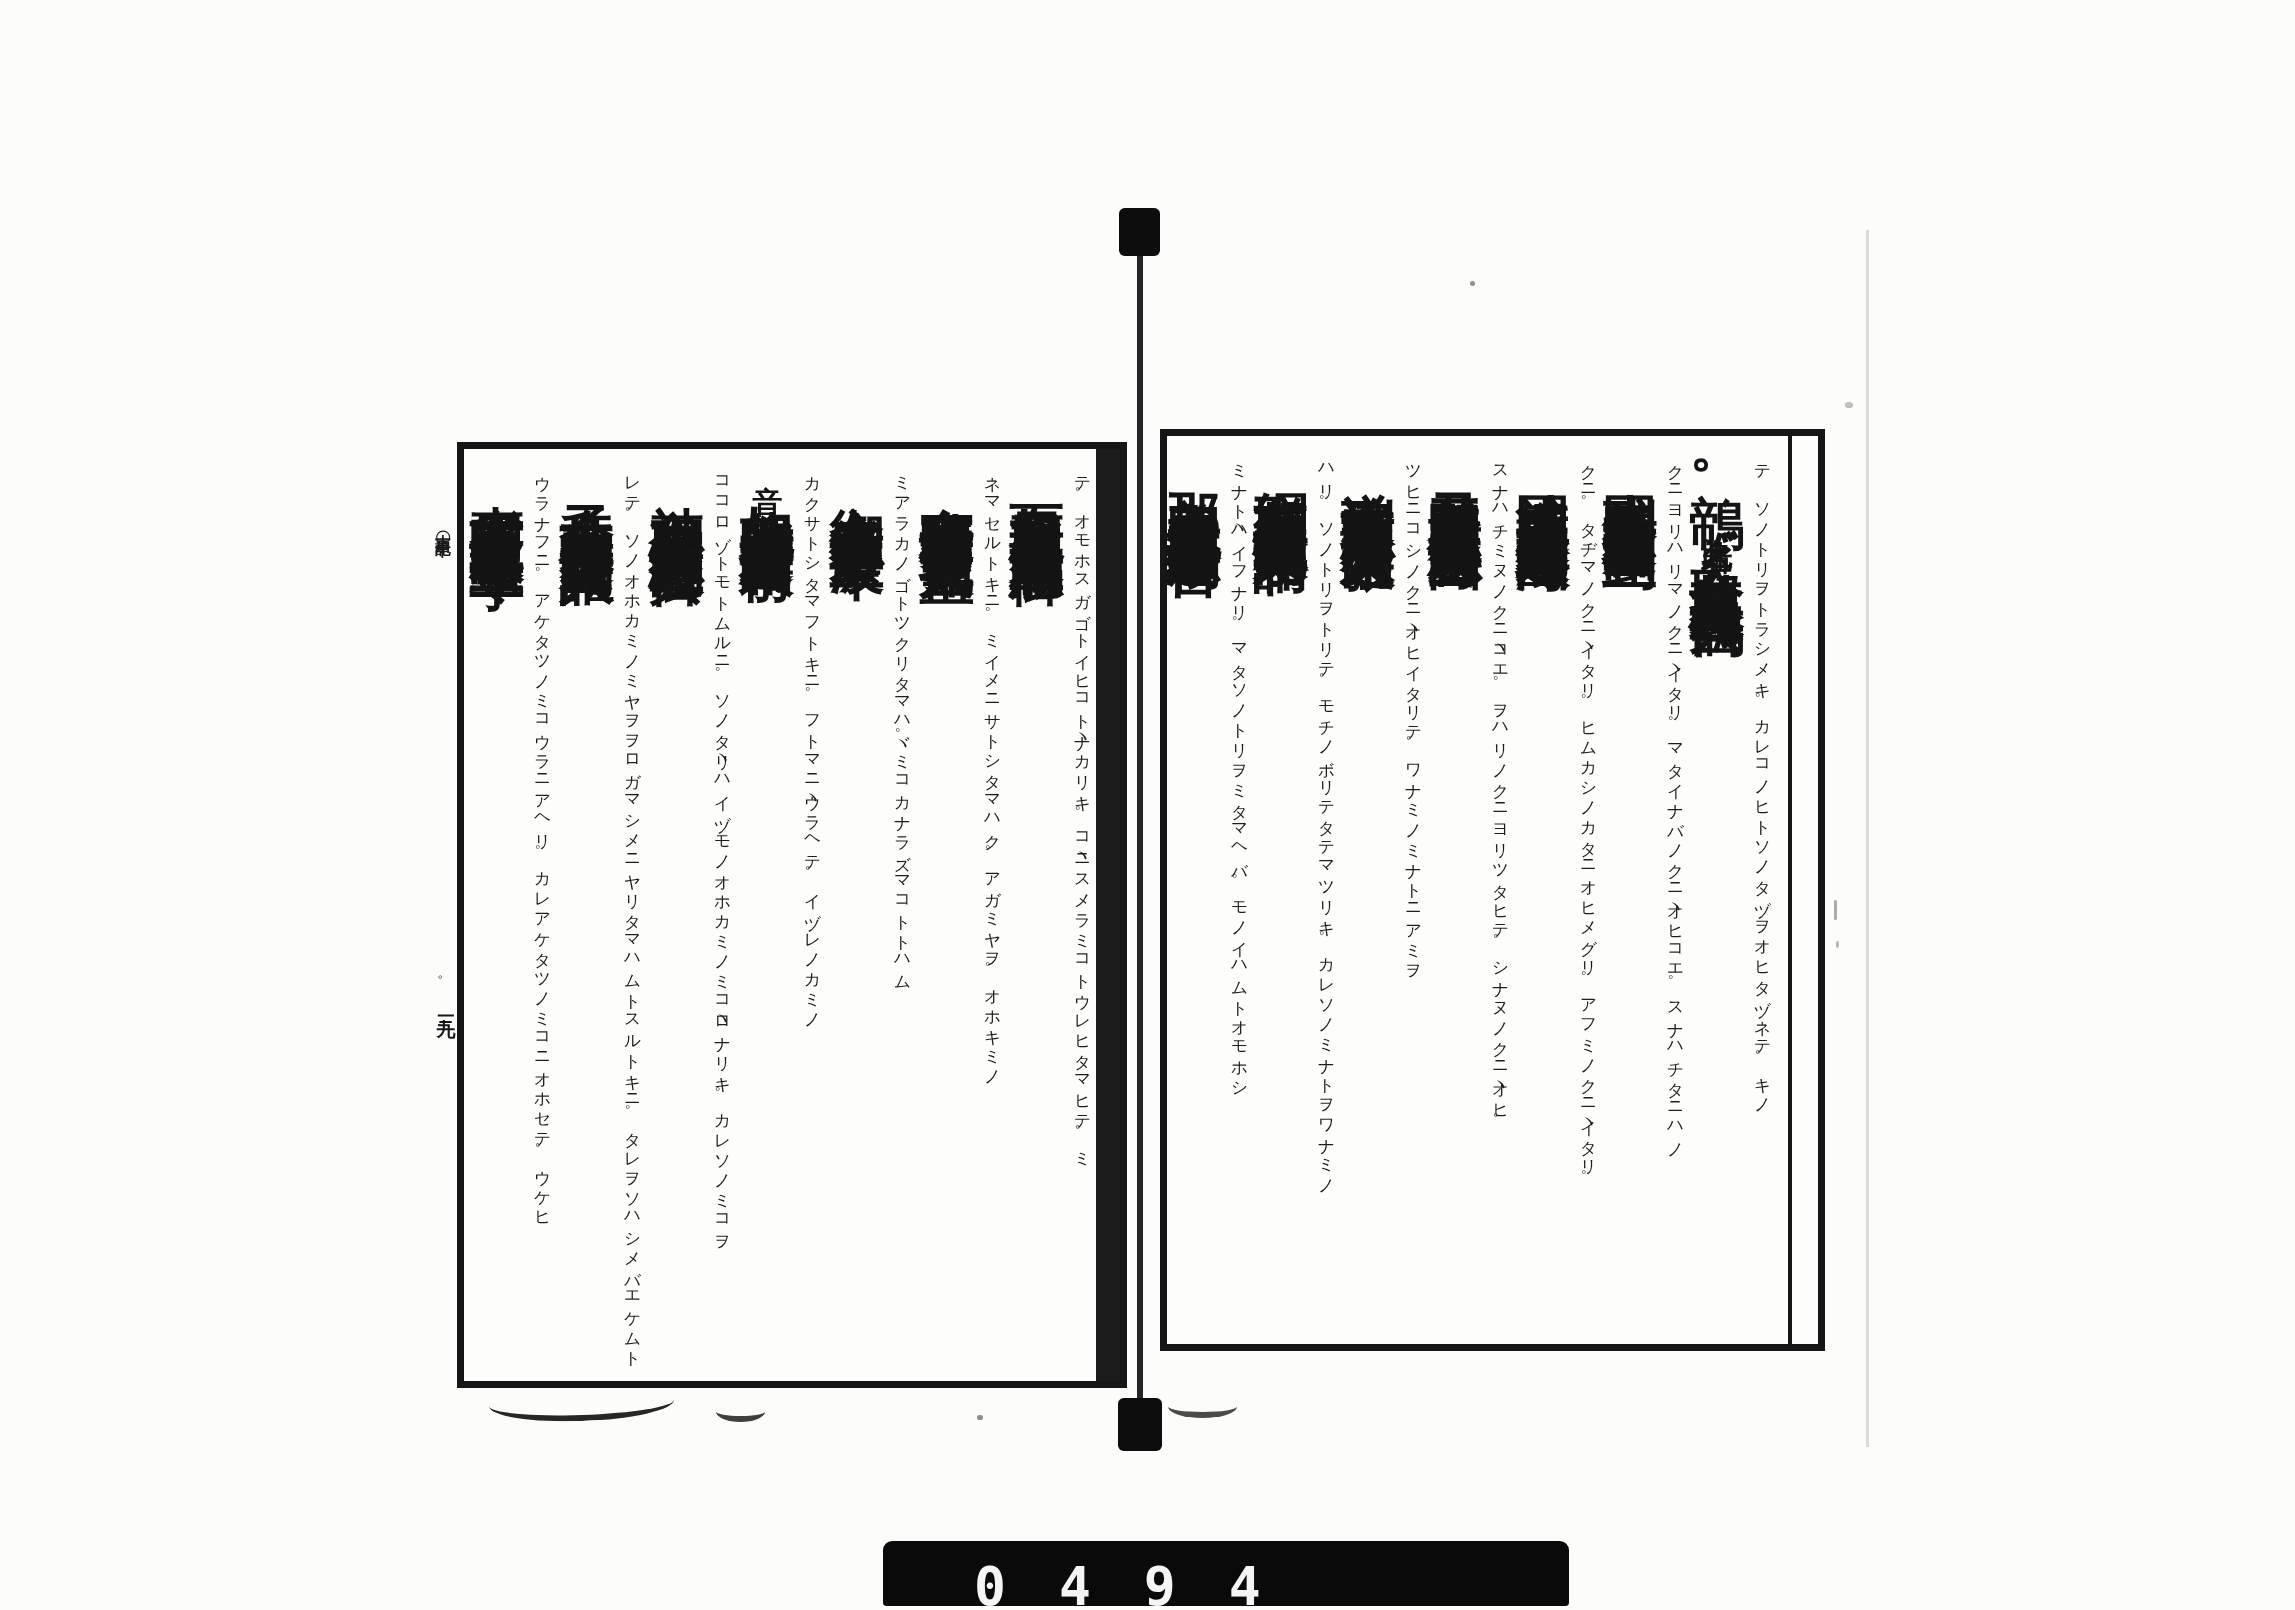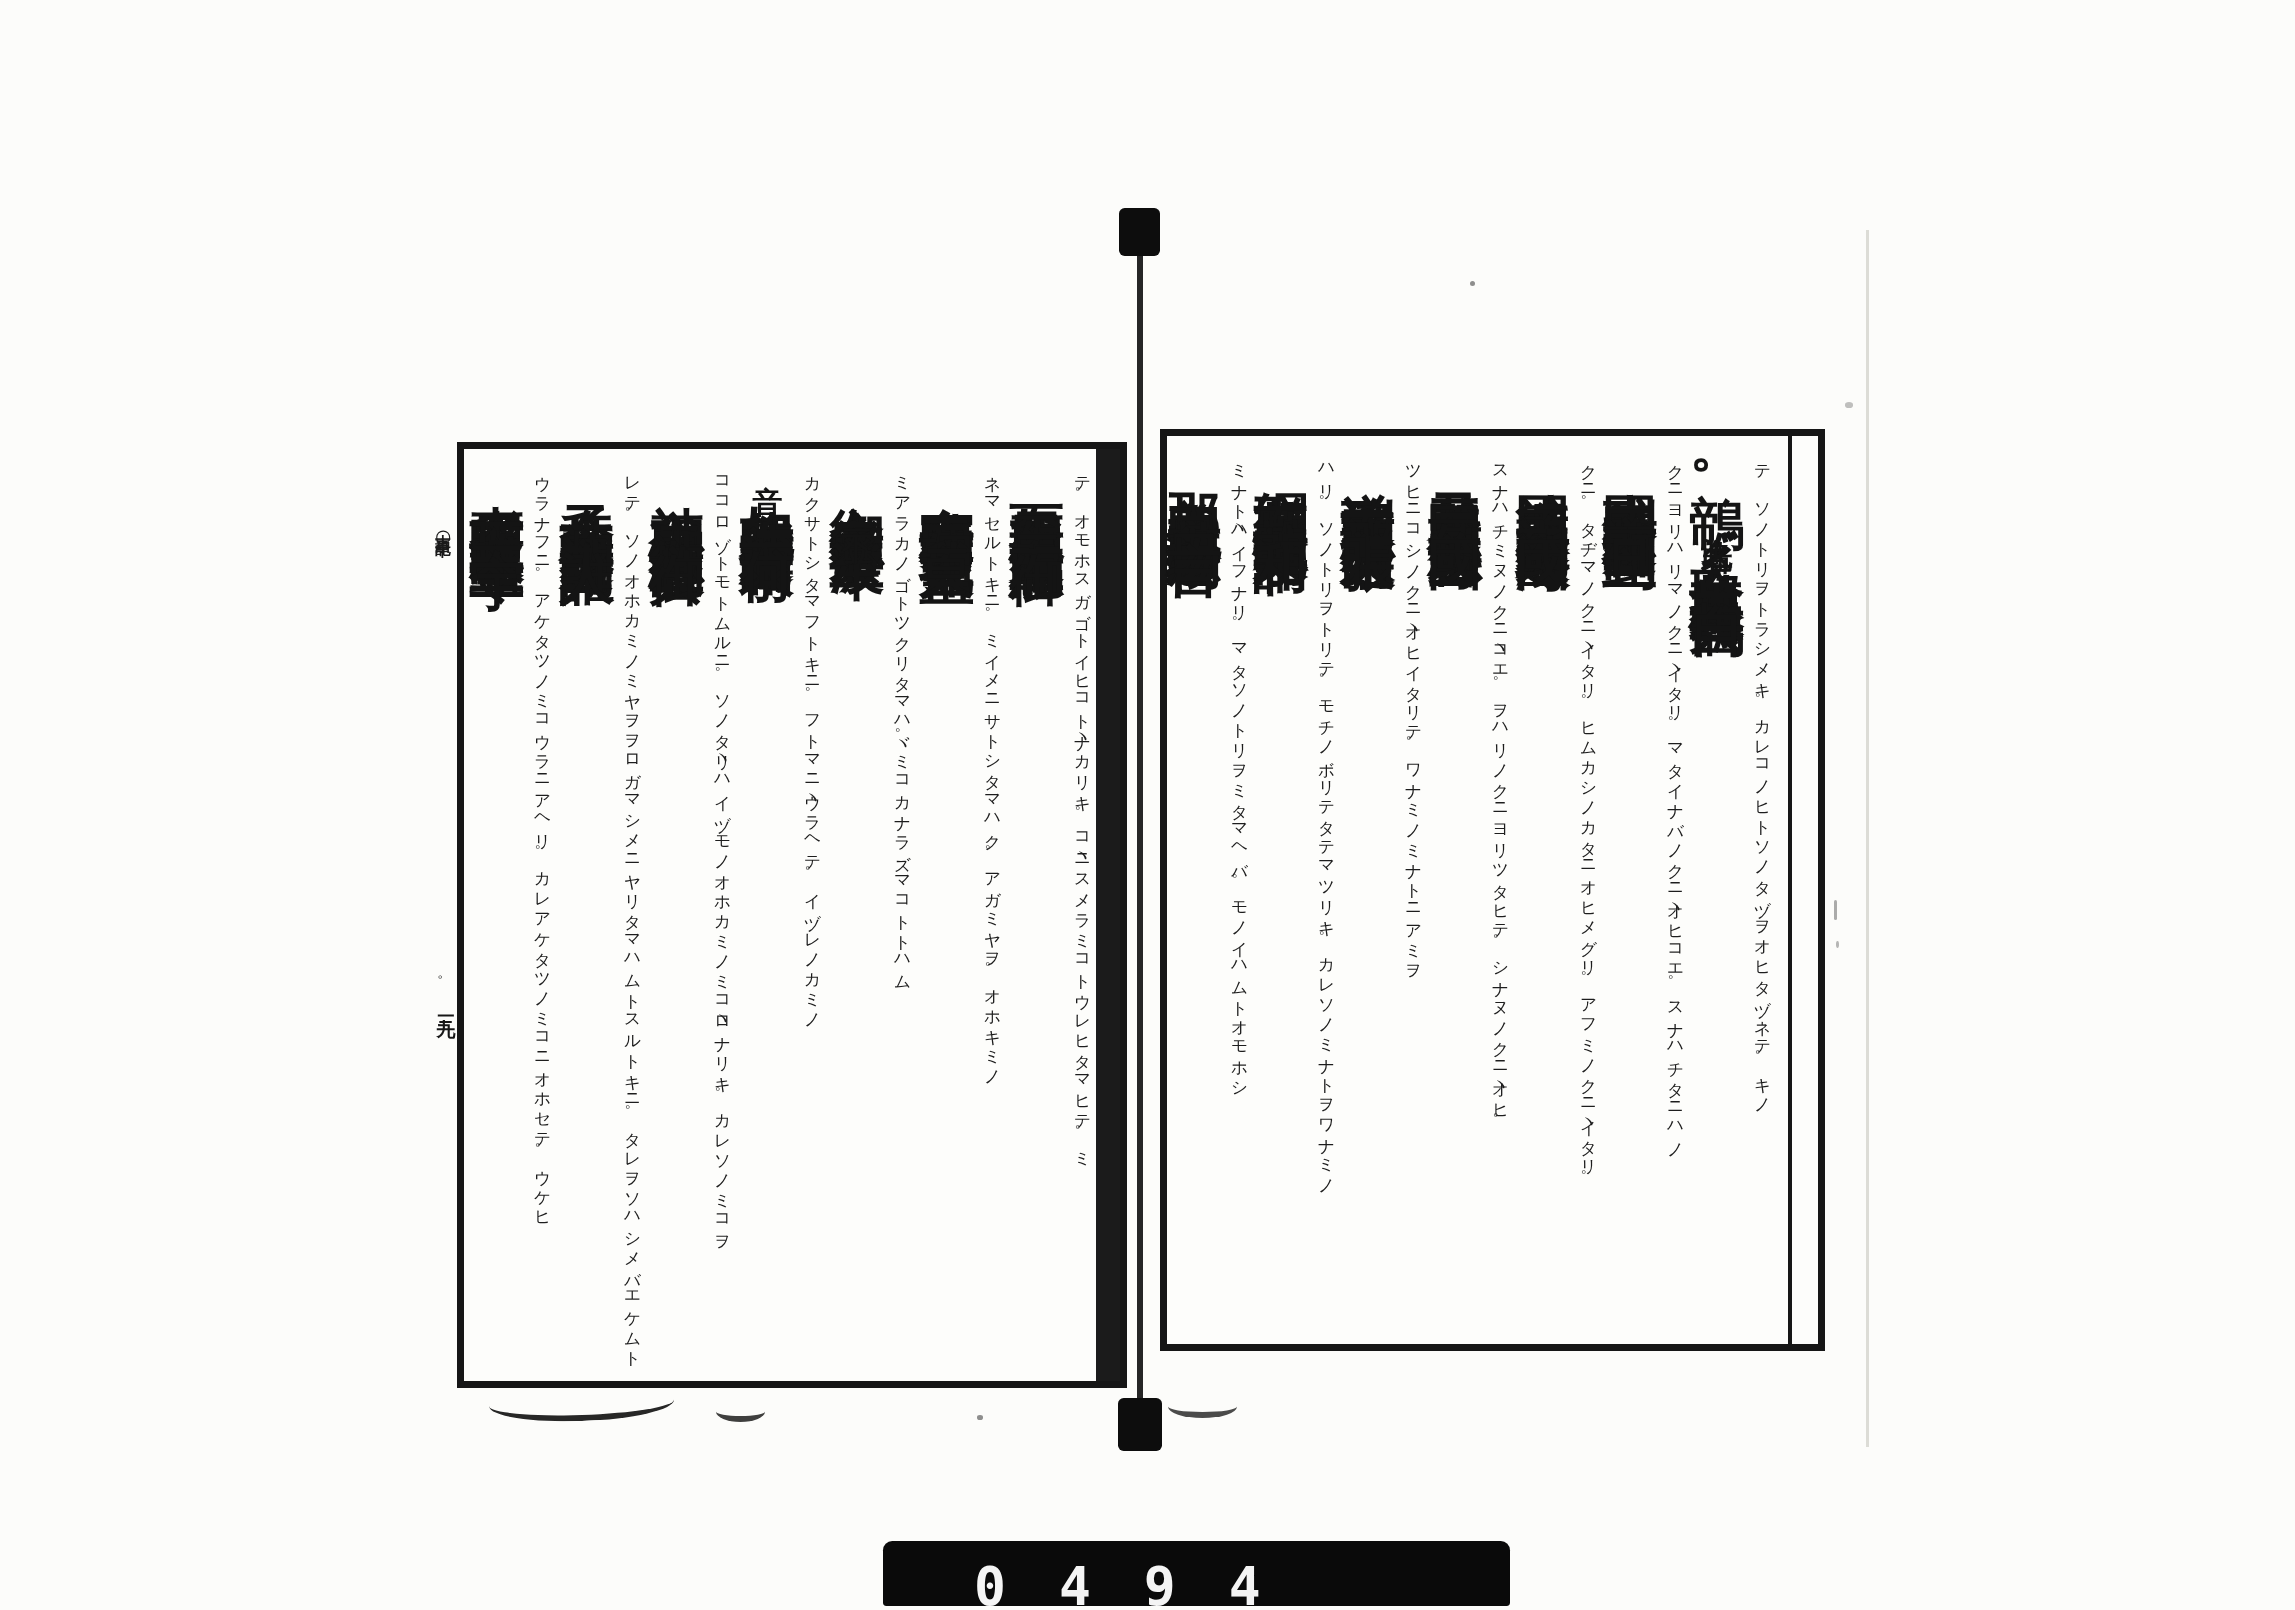--- a/index.html
+++ b/index.html
@@ -30,21 +30,21 @@
   .note-col{writing-mode:vertical-rl;text-orientation:upright;
             font-size:31px;line-height:32px;letter-spacing:1.1px;font-weight:700;}
   .small-lead{font-size:30px;letter-spacing:1.1px;}
   
   .margin-title{left:432px;top:518px;writing-mode:vertical-rl;text-orientation:upright;
                 font-size:15.5px;letter-spacing:2.9px;color:#1a1a1a;font-weight:700;}
   .margin-dot{left:437px;top:963px;font-size:15px;color:#1a1a1a;}
   .page-number{left:434px;top:1000px;writing-mode:vertical-rl;text-orientation:upright;
                font-size:19px;letter-spacing:3.4px;color:#161616;font-weight:700;}
   
-  .counter-strip{left:883px;top:1541px;width:627px;height:65px;background:#0a0a0a;
+  .counter-strip{left:883px;top:1541px;width:686px;height:65px;background:#0a0a0a;
                  border-radius:9.2px 9.2px 3.4px 3.4px;overflow:hidden;}
   .counter-digits{position:absolute;left:91px;top:15px;
                   font-family:"DejaVu Sans Mono","Liberation Mono",monospace;
                   font-size:53px;font-weight:700;color:#f4f4f4;letter-spacing:53px;}
   
   .smudge{background:transparent;border-bottom:6.3px solid #101010;border-radius:50%;opacity:.9;}
   .smudge-a{left:489px;top:1385px;width:185px;height:30px;transform:rotate(-2deg);}
   .smudge-b{left:716px;top:1401px;width:49px;height:15px;opacity:.8;}
   .smudge-c{left:1168px;top:1395px;width:69px;height:17px;opacity:.75;}
   .speck{background:#333;border-radius:50%;opacity:.55;}

